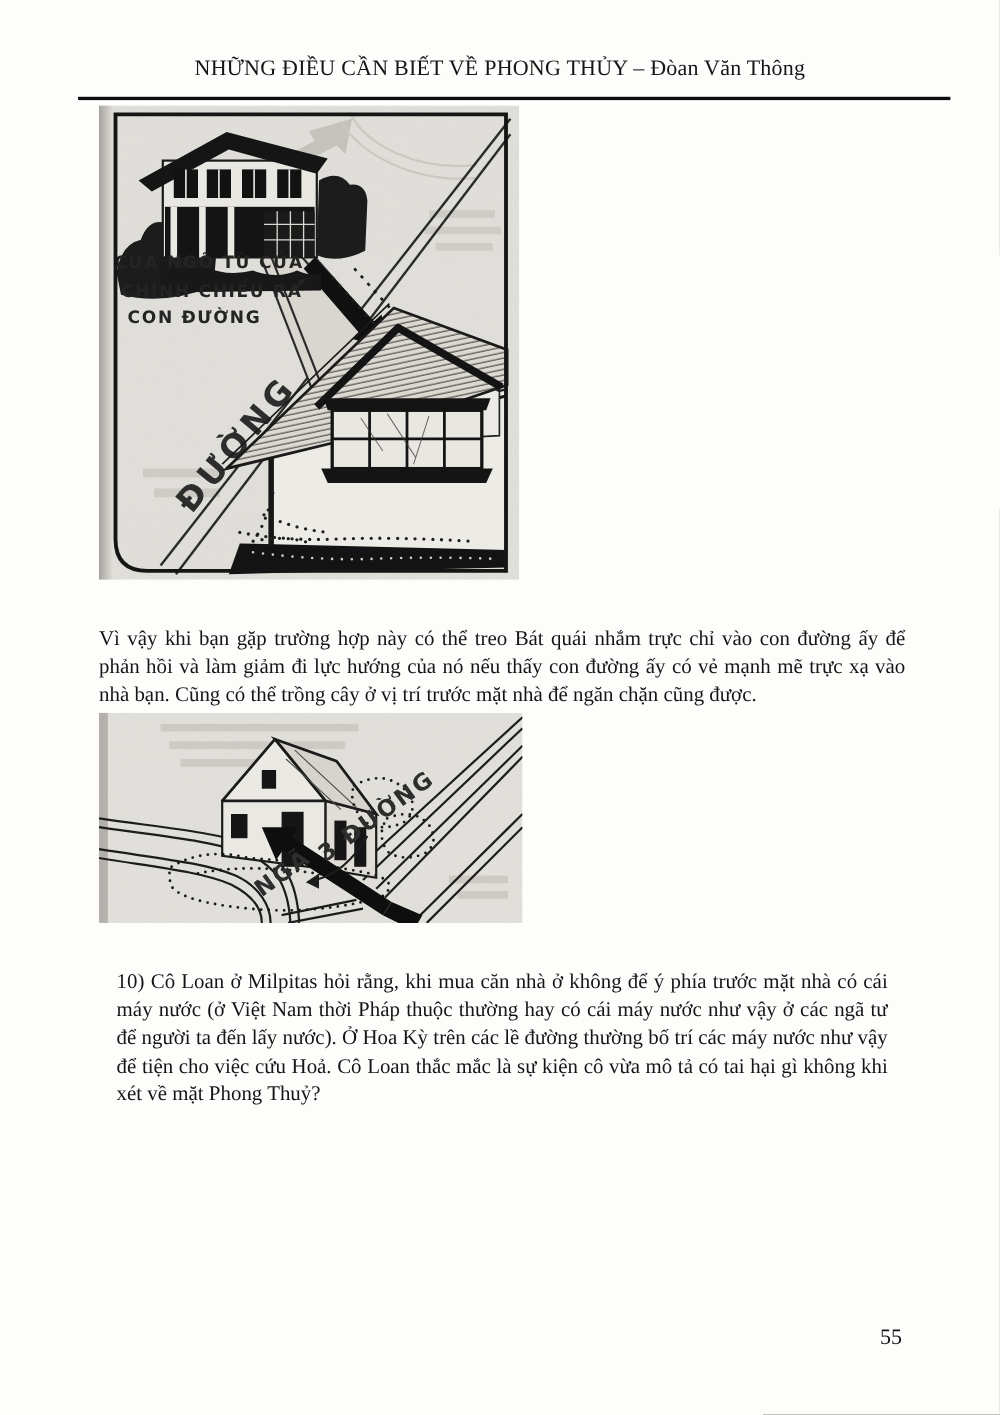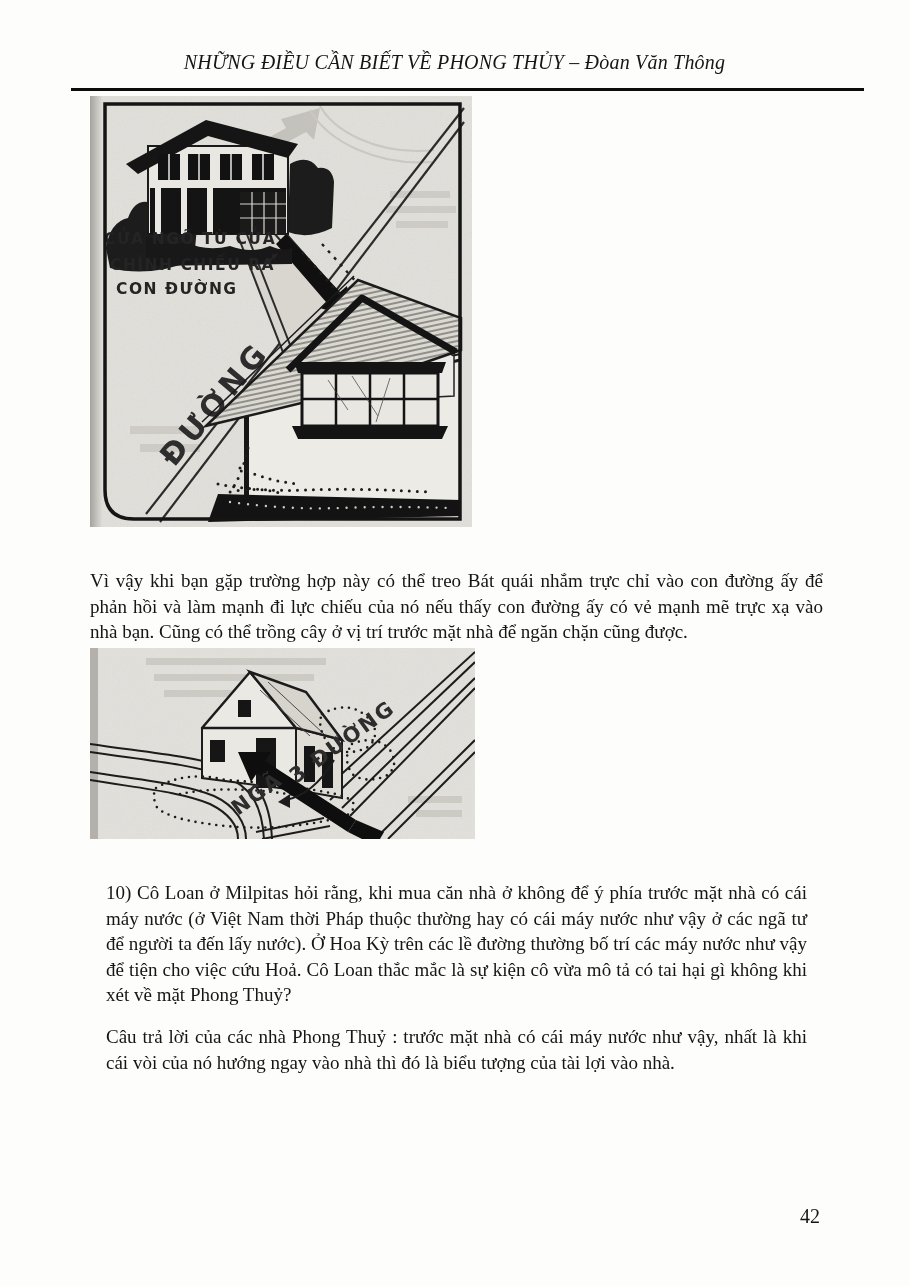--- a/index.html
+++ b/index.html
@@ -1,19 +1,19 @@
 <!DOCTYPE html>
 <html><head>
 <meta charset="utf-8">
 <style>
   html,body{margin:0;padding:0;background:#9a9a9a;}
   .page{position:relative;width:909px;height:1286px;margin:0 auto;background:#fdfdfc;
         font-family:"Liberation Serif",serif;color:#151515;overflow:hidden;}
   .title{position:absolute;top:51px;left:0;width:100%;text-align:center;
-         font-size:20px;letter-spacing:.2px;white-space:nowrap;font-style:italic;}
+         font-size:20px;letter-spacing:.2px;white-space:nowrap;}
   .rule{position:absolute;top:88px;left:71px;width:793px;height:3px;background:#0c0c0c;}
   .fig{position:absolute;}
   .fig svg{display:block;}
   .body-text{position:absolute;left:90px;width:733px;font-size:19px;line-height:25.6px;
              text-align:justify;}
   .body-text p{margin:16px;}
   #para1{top:549px;}
   #paras23{top:864px;}
   .pagenum{position:absolute;top:1205px;right:89px;font-size:20px;}
   .figcap{font-family:"DejaVu Sans",sans-serif;font-weight:700;fill:#242424;}
@@ -134,21 +134,21 @@
         <path d="M128,388 q40,8 90,6 t120,2"></path>
         <path d="M150,372 q30,14 60,16"></path>
         <path d="M158,352 q-6,28 -18,44 q30,-6 52,2"></path>
       </g>
     </g>
 
     <path d="M15,8 H370 V423 H44 Q15,423 15,394 V8 Z" fill="none" stroke="#151515" stroke-width="3.5"></path>
   </svg>
   </div>
 
-  <p id="para1" class="body-text">Vì vậy khi bạn gặp trường hợp này có thể treo Bát quái nhắm trực chỉ vào con đường ấy để phản hồi và làm mạnh đi lực chiếu của nó nếu thấy con đường ấy có vẻ mạnh mẽ trực xạ vào nhà bạn. Cũng có thể trồng cây ở vị trí trước mặt nhà để ngăn chặn cũng được.</p>
+  <p id="para1" class="body-text">Vì vậy khi bạn gặp trường hợp này có thể treo Bát quái nhắm trực chỉ vào con đường ấy để phản hồi và làm giảm đi lực hướng của nó nếu thấy con đường ấy có vẻ mạnh mẽ trực xạ vào nhà bạn. Cũng có thể trồng cây ở vị trí trước mặt nhà để ngăn chặn cũng được.</p>
 
   <div class="fig" style="left:90px;top:648px;">
   <svg width="385" height="191" viewBox="0 0 385 191">
     <defs>
       <filter id="grain2">
             <feTurbulence type="fractalNoise" baseFrequency="0.85" numOctaves="2" seed="11"></feTurbulence>
             <feColorMatrix type="saturate" values="0"></feColorMatrix>
             <feComponentTransfer>
               <feFuncA type="linear" slope="0.33" intercept="0"></feFuncA>
             </feComponentTransfer>
@@ -208,17 +208,16 @@
 
     <g>
       <text class="roadlbl" font-size="21" letter-spacing="2" transform="translate(148,168) rotate(-36)">NGÃ</text>
       <text class="roadlbl" font-size="21" letter-spacing="2" transform="translate(206,136) rotate(-36)">3 ĐƯỜNG</text>
     </g>
   </svg>
   </div>
 
   <div id="paras23" class="body-text">
     <p>10) Cô Loan ở Milpitas hỏi rằng, khi mua căn nhà ở không để ý phía trước mặt nhà có cái máy nước (ở Việt Nam thời Pháp thuộc thường hay có cái máy nước như vậy ở các ngã tư để người ta đến lấy nước). Ở Hoa Kỳ trên các lề đường thường bố trí các máy nước như vậy để tiện cho việc cứu Hoả. Cô Loan thắc mắc là sự kiện cô vừa mô tả có tai hại gì không khi xét về mặt Phong Thuỷ?</p>
-    <p>Câu trả lời của các nhà Phong Thuỷ : trước mặt nhà có cái máy nước như vậy, nhất là khi cái vòi của nó hướng ngay vào nhà thì đó là biểu tượng của tài lợi vào nhà.</p>
   </div>
 
-  <div class="pagenum">42</div>
+  <div class="pagenum">55</div>
 </div>
 
 </body></html>

